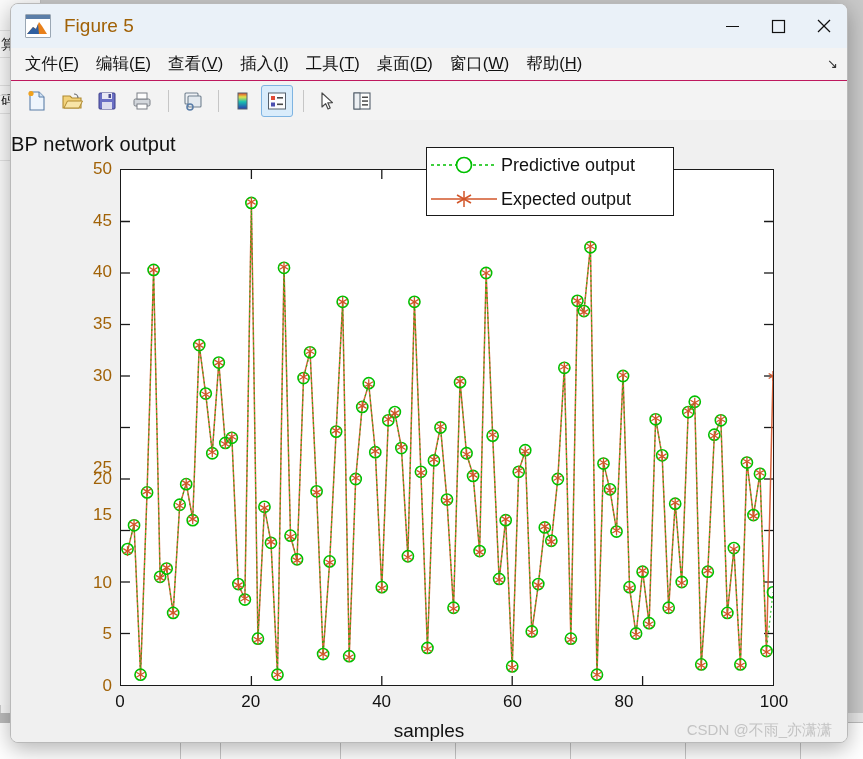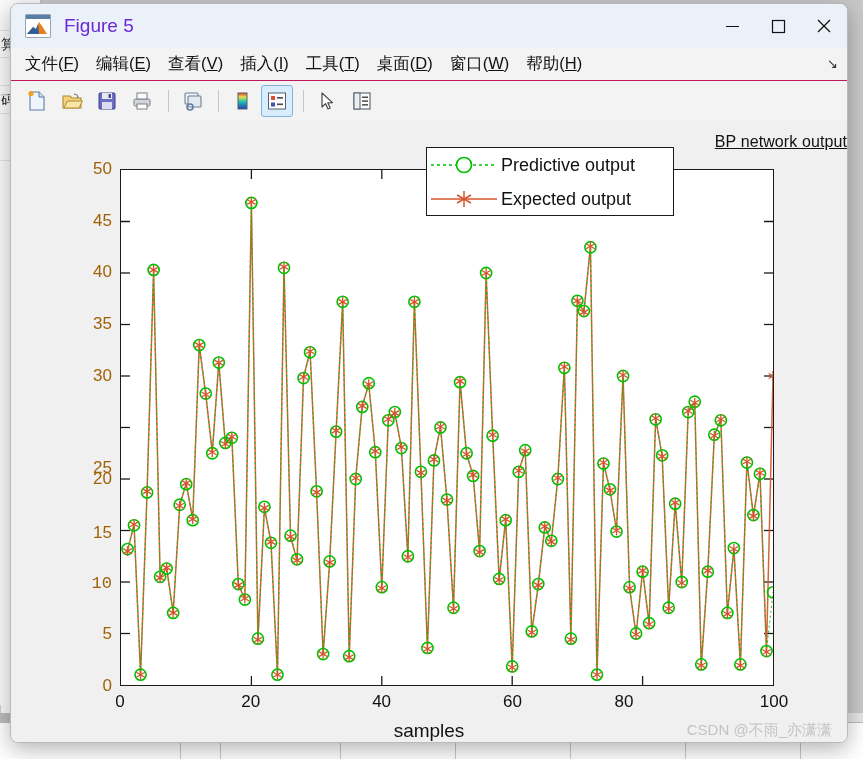--- a/index.html
+++ b/index.html
@@ -25,42 +25,42 @@
   #figure-window{
     position:absolute;left:10px;top:3px;width:836px;height:738px;
     background:#f0f0f0;border:1px solid #b9b9b9;border-radius:8px;
     box-shadow:0 6px 22px rgba(0,0,0,.30);overflow:hidden;
   }
   
   #titlebar{height:44px;background:#eaf1f8;display:flex;align-items:center;position:relative;}
   #app-icon{width:24px;height:22px;margin-left:14px;border:1px solid #9aa7b4;background:#fff;
             position:relative;overflow:hidden;border-radius:1px;flex:none;}
   #app-icon .top{position:absolute;left:0;top:0;width:100%;height:4px;background:#5b7ea8;}
-  #title-text{margin-left:13px;font-size:19px;color:#6d28d9;font-weight:400;}
+  #title-text{margin-left:13px;font-size:19px;color:#a16207;font-weight:400;}
   .wbtn{width:46px;height:44px;display:flex;align-items:center;justify-content:center;flex:none;}
   #win-controls{position:absolute;right:0;top:0;height:44px;display:flex;}
   .wbtn svg{display:block;}
   
   #menubar{height:32px;background:#f3f3f3;display:flex;align-items:center;position:relative;
            border-bottom:1px solid #be185d;}
   .menu-item{font-size:16.5px;color:#111;margin-left:17px;white-space:nowrap;cursor:default;}
   .menu-item:first-child{margin-left:14px;}
   .menu-item u{text-decoration:underline;}
   #menu-overflow{position:absolute;right:9px;top:8px;font-size:13px;color:#333;}
   
   #toolbar{height:40px;background:#f3f3f3;display:flex;align-items:center;
            border-bottom:1px solid #c9c9c9;padding-left:10px;box-sizing:border-box;}
   .tb-btn{width:30px;height:30px;margin-right:3px;display:flex;align-items:center;justify-content:center;
           border:1px solid transparent;border-radius:3px;flex:none;}
   .tb-btn.active{background:#d9ecfb;border-color:#7eb4e2;}
   .tb-sep{width:1px;height:22px;background:#c6c6c6;margin:0 7px;flex:none;}
   
   #fig-canvas{position:absolute;left:0;top:116px;width:836px;height:622px;background:#f0f0f0;}
-  #plot-title{position:absolute;left:0;top:13px;width:836px;text-align:right;
-              font-size:16px;color:#111;letter-spacing:.1px;text-decoration:underline;}
+  #plot-title{position:absolute;left:0;top:13px;width:836px;text-align:left;
+              font-size:20px;color:#111;letter-spacing:.1px;}
   #plot-box{position:absolute;left:109px;top:49px;width:654px;height:517px;
             background:#ffffff;border:1.3px solid #1a1a1a;box-sizing:border-box;}
   svg#plot-svg{position:absolute;left:0;top:0;width:100%;height:100%;display:block;}
   .ytick-label{position:absolute;right:0;font-size:17px;color:#a16207;text-align:right;width:40px;
                transform:translateY(-50%);}
   .xtick-label{position:absolute;font-size:17px;color:#111;text-align:center;width:60px;
                transform:translateX(-50%);}
   #y-ticks{position:absolute;left:55px;top:49px;width:46px;height:517px;}
   #x-ticks{position:absolute;left:109px;top:572px;width:654px;height:26px;}
   #x-axis-label{position:absolute;left:0;top:600px;width:836px;text-align:center;
@@ -222,22 +222,22 @@
       </svg>
     </div>
   </div>
 
   <div id="fig-canvas">
     <div id="plot-title">BP network output</div>
 
     <div id="y-ticks">
         <div class="ytick-label" style="top: 517px;">0</div>
         <div class="ytick-label" style="top: 465.3px;">5</div>
-        <div class="ytick-label" style="top: 413.6px; font-family: Liberation Mono, monospace;">10</div>
-        <div class="ytick-label" style="top: 364px;">15</div>
+        <div class="ytick-label" style="top: 413.6px;">10</div>
+        <div class="ytick-label" style="top: 346px;">15</div>
         <div class="ytick-label" style="top: 310.2px;">20</div>
         <div class="ytick-label" style="top: 258.5px; margin-top: 40px;">25</div>
         <div class="ytick-label" style="top: 206.8px;">30</div>
         <div class="ytick-label" style="top: 155.1px;">35</div>
         <div class="ytick-label" style="top: 103.4px;">40</div>
         <div class="ytick-label" style="top: 51.7px;">45</div>
         <div class="ytick-label" style="top: 0px;">50</div>
       </div>
     <div id="x-ticks">
         <div class="xtick-label" style="left: 0px;">0</div>

